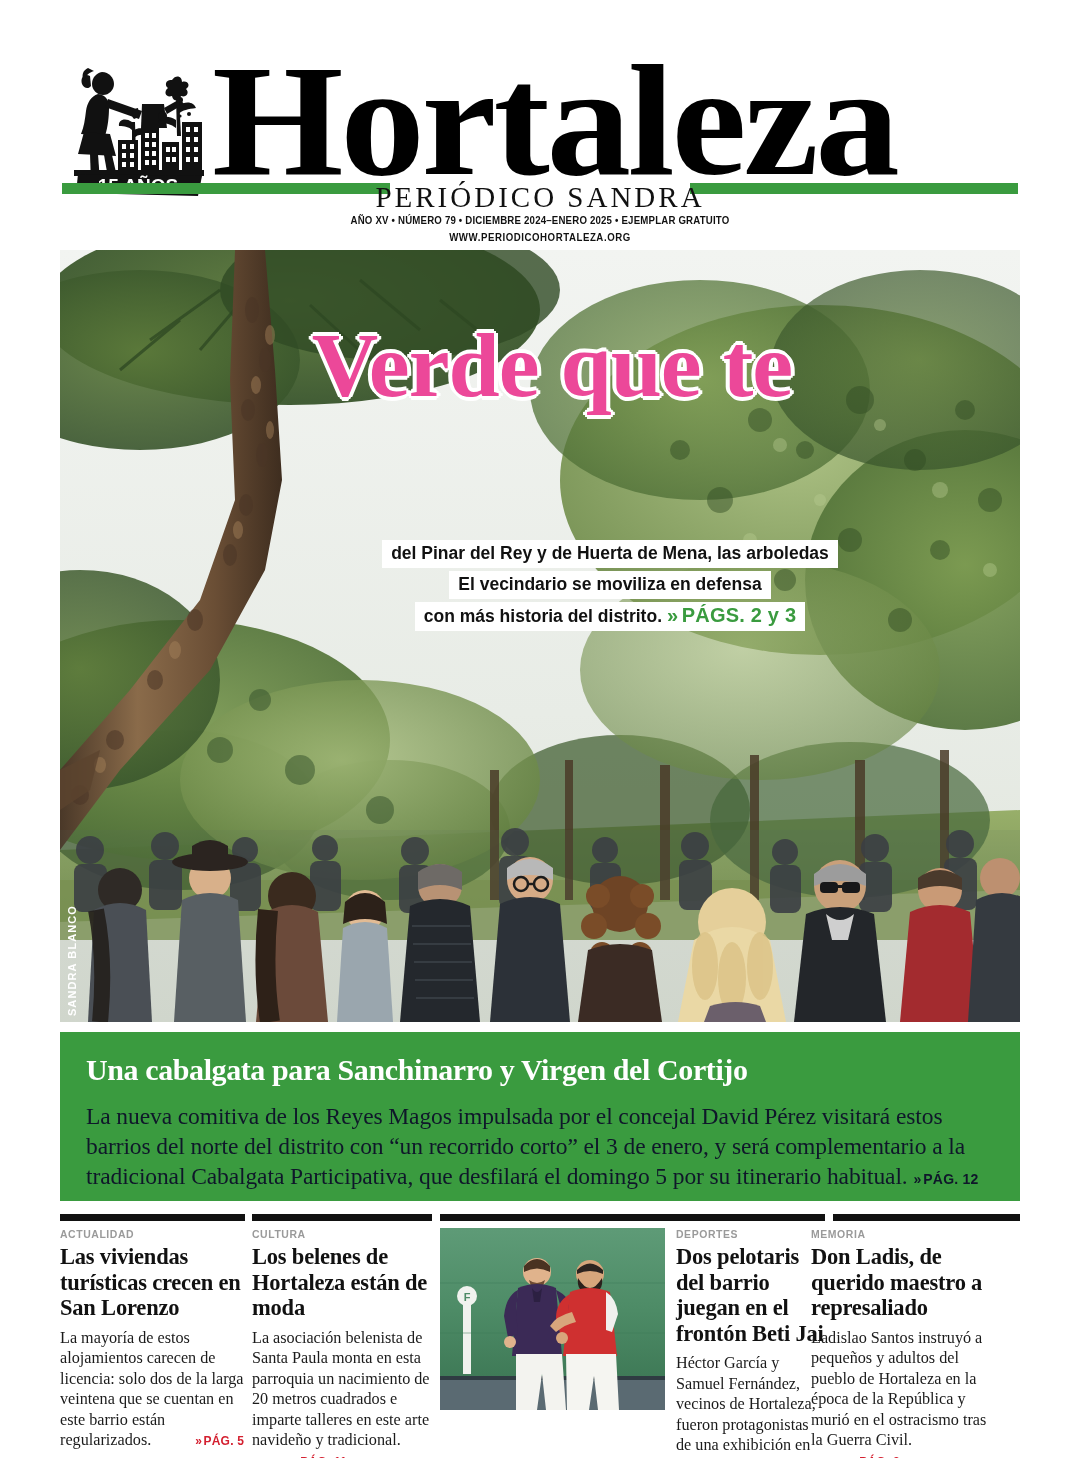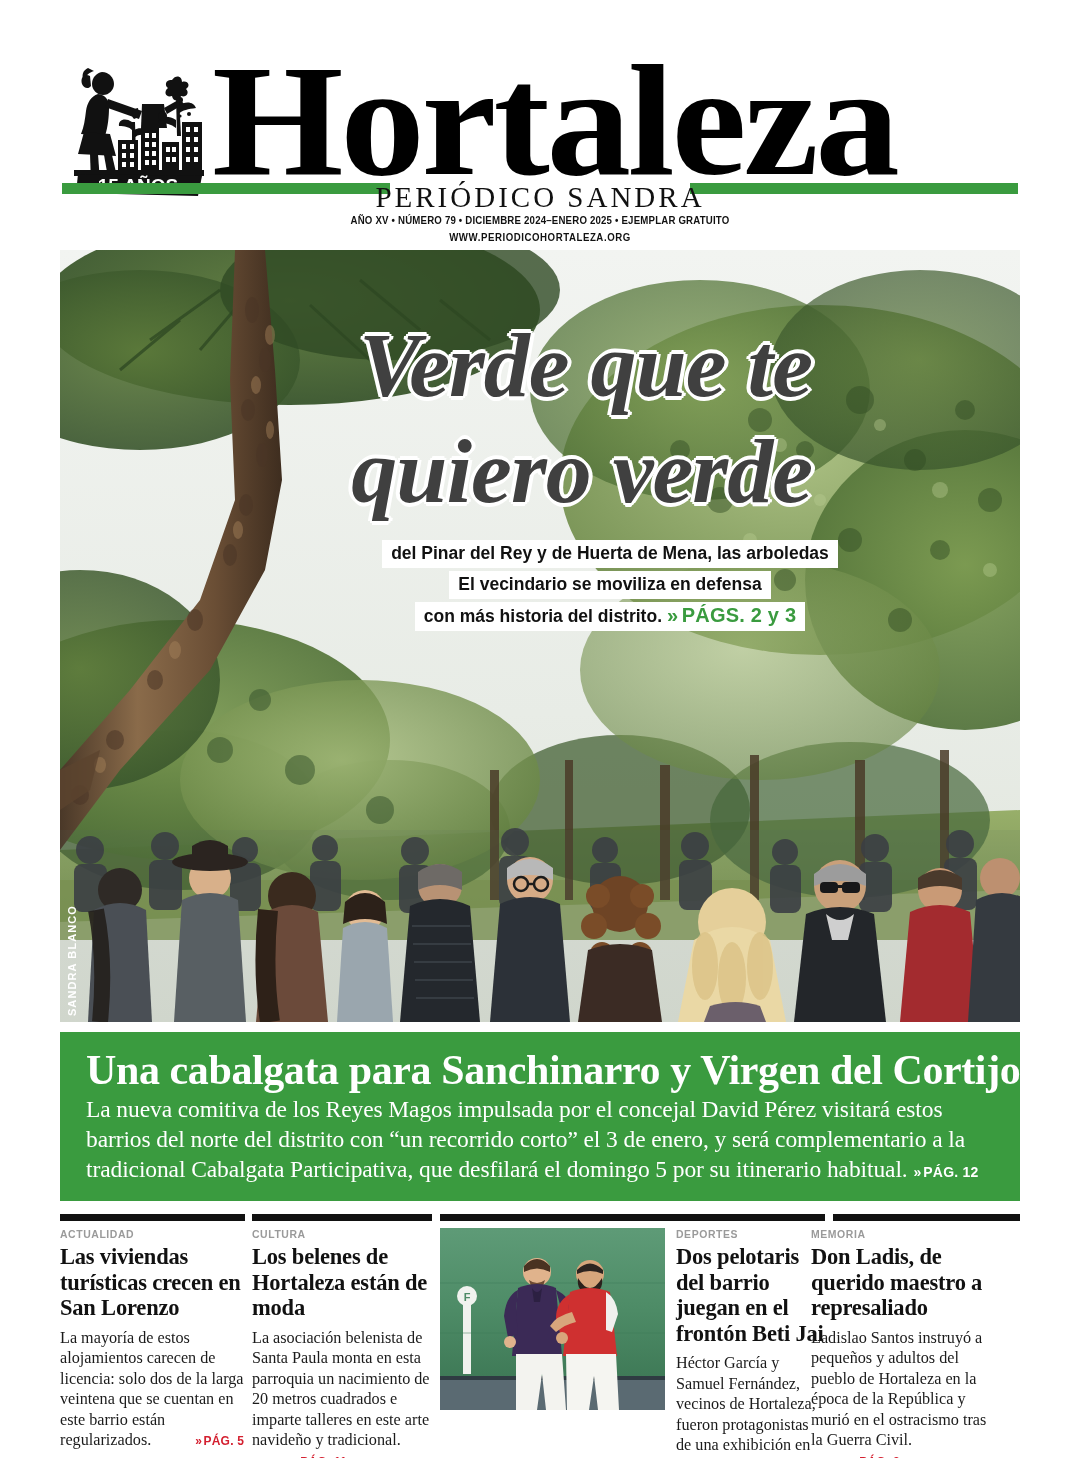--- a/index.html
+++ b/index.html
@@ -132,29 +132,28 @@
   
   .hero-title {
     position: absolute;
     left: 292px;
     top: 312px;
     width: 520px;
     font-family: "Liberation Serif", serif;
     font-weight: bold;
     font-size: 92px;
     line-height: 106px;
-    color: #404040;
-    text-align: right;
+    color: #ec4899;
+    text-align: center;
     z-index: 5;
     letter-spacing: -1px;
     text-shadow:
        3px 0 0 #fff, -3px 0 0 #fff, 0 3px 0 #fff, 0 -3px 0 #fff,
        2px 2px 0 #fff, -2px 2px 0 #fff, 2px -2px 0 #fff, -2px -2px 0 #fff,
        4px 0 0 #fff, -4px 0 0 #fff, 0 4px 0 #fff, 0 -4px 0 #fff;
-    font-style: italic;
   }
   .hero-title .ln { display: block; }
   .hero-title .ln2 { margin-left: 16px; }
 
   
   .hero-sub {
     position: absolute;
     left: 320px;
     top: 540px;
     width: 580px;
@@ -184,31 +183,32 @@
   .green-banner {
     position: absolute;
     left: 60px; top: 1032px;
     width: 960px; height: 169px;
     background: #3a9b3f;
     padding: 14px 24px 0 26px;
   }
   .gb-title {
     font-family: "Liberation Serif", serif;
     font-weight: bold;
-    font-size: 42px;
+    font-size: 30px;
     line-height: 48px;
     color: #ffffff;
     letter-spacing: -0.4px;
     white-space: nowrap;
   }
   .gb-body {
+    margin-top: 7px;
     font-family: "Liberation Serif", serif;
     font-size: 23.5px;
     line-height: 30px;
-    color: #ffffff;
+    color: #0f172a;
     letter-spacing: -0.1px;
   }
   .gb-body .pagref {
     font-family: "Liberation Sans", sans-serif;
     font-weight: bold;
     font-size: 14px;
     letter-spacing: 0.2px;
   }
 
   
@@ -637,21 +637,20 @@
           <path d="M916 650 q26 -14 52 0 l8 122 l-68 0 z" fill="#353a40"></path>
         </g>
       </g>
     </svg>
   </div>
 
   <div class="photo-credit">SANDRA BLANCO</div>
 
   <div class="hero-title">
     <span class="ln ln1">Verde que te</span>
-    <span class="ln ln2">quiero verde</span>
   </div>
 
   <div class="hero-sub">
     <div><span class="sline">del Pinar del Rey y de Huerta de Mena, las arboledas</span></div>
     <div><span class="sline">El vecindario se moviliza en defensa</span></div>
     <div><span class="sline"><span>con más historia del distrito.</span> <span class="pagref"><span class="chev">»</span> <span>PÁGS. 2 y 3</span></span></span></div>
   </div>
 
   <div class="green-banner">
     <div class="gb-title">Una cabalgata para Sanchinarro y Virgen del Cortijo</div>

